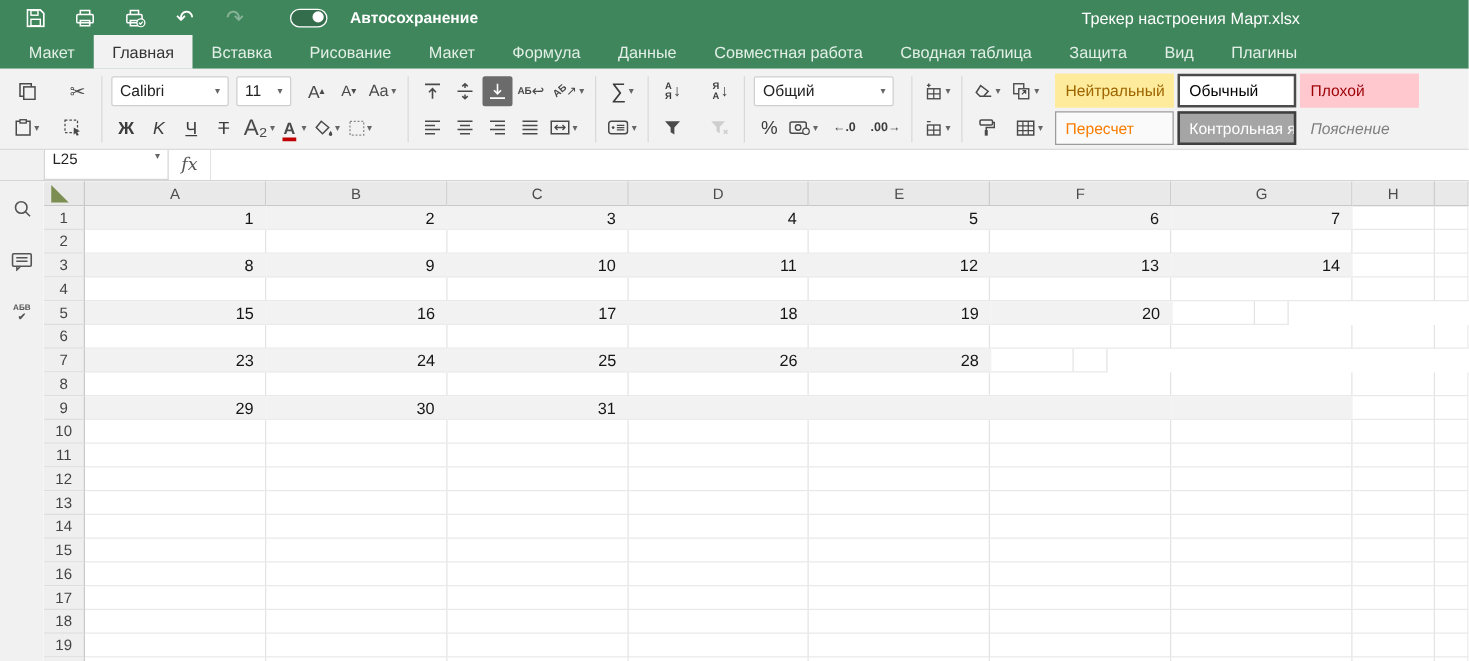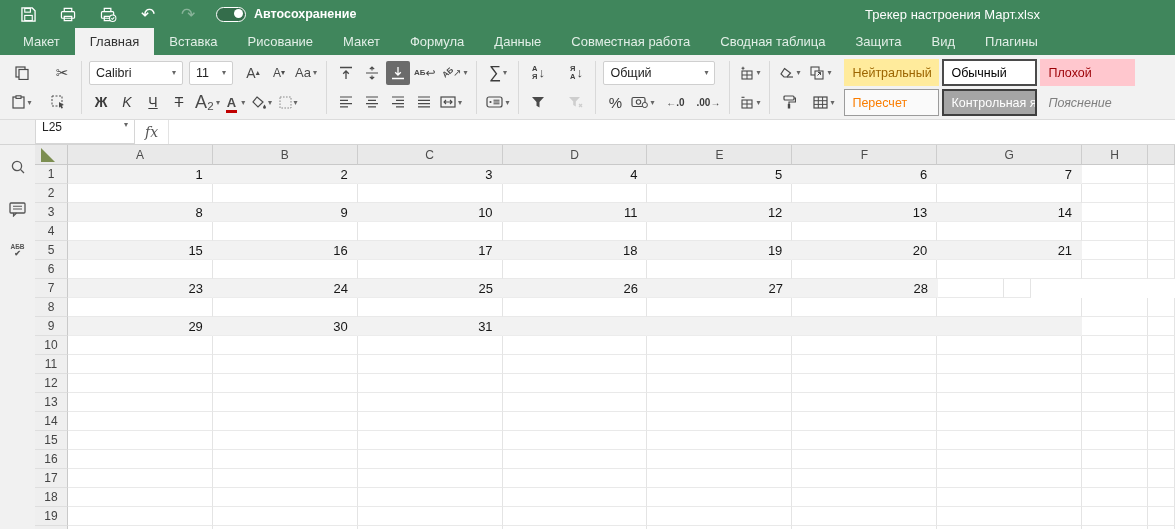--- a/index.html
+++ b/index.html
@@ -6,21 +6,21 @@
   html,body { width:1175px; height:529px; overflow:hidden;
     font-family:"Liberation Sans", sans-serif; background:#fff; }
 
   
   .titlebar { height:28px; background:#40865c; display:flex; align-items:center;
     padding-left:8px; position:relative; color:#fff; }
   .tb-icon { width:40px; display:flex; justify-content:center; align-items:center; cursor:default; }
   .tb-icon svg { display:block; }
   .undo-glyph { font-size:17px; line-height:1; color:#fff; }
   .redo-glyph { font-size:17px; line-height:1; color:rgba(255,255,255,.38); }
-  .autosave { display:flex; align-items:center; gap:8px; margin-left:8px; }
+  .autosave { display:flex; align-items:center; gap:18px; margin-left:24px; }
   .toggle { width:30px; height:15px; border:1.5px solid #fff; border-radius:9px;
     background:rgba(0,0,0,.18); position:relative; }
   .toggle .knob { position:absolute; right:2px; top:1.5px; width:9px; height:9px;
     border-radius:50%; background:#fff; }
   .autosave-label { font-size:12.5px; font-weight:bold; color:#fff; }
   .doc-title { position:absolute; right:135px; top:7px; font-size:13px; color:#fdfdfd; }
 
   
   .tabs { height:27px; background:#40865c; display:flex; align-items:stretch; padding-left:8px; }
   .tab { display:flex; align-items:center; padding:0 15px; font-size:13px;
@@ -533,21 +533,20 @@
         <div class="cell" style="width: 27px;"></div>
       </div>
       <div class="g-row">
         <div class="rowhdr" style="width: 33px;">5</div>
         <div class="cell banded" style="width: 145px;">15</div>
         <div class="cell banded" style="width: 145px;">16</div>
         <div class="cell banded" style="width: 145px;">17</div>
         <div class="cell banded" style="width: 145px;">18</div>
         <div class="cell banded" style="width: 145px;">19</div>
         <div class="cell banded" style="width: 145px;">20</div>
-        <div class="cell banded" style="width: 145px;">21</div>
         <div class="cell" style="width: 66px;"></div>
         <div class="cell" style="width: 27px;"></div>
       </div>
       <div class="g-row">
         <div class="rowhdr" style="width: 33px;">6</div>
         <div class="cell" style="width: 145px;"></div>
         <div class="cell" style="width: 145px;"></div>
         <div class="cell" style="width: 145px;"></div>
         <div class="cell" style="width: 145px;"></div>
         <div class="cell" style="width: 145px;"></div>
@@ -555,21 +554,20 @@
         <div class="cell" style="width: 145px;"></div>
         <div class="cell" style="width: 66px;"></div>
         <div class="cell" style="width: 27px;"></div>
       </div>
       <div class="g-row">
         <div class="rowhdr" style="width: 33px;">7</div>
         <div class="cell banded" style="width: 145px;">23</div>
         <div class="cell banded" style="width: 145px;">24</div>
         <div class="cell banded" style="width: 145px;">25</div>
         <div class="cell banded" style="width: 145px;">26</div>
-        <div class="cell banded" style="width: 145px;">27</div>
         <div class="cell banded" style="width: 145px;">28</div>
         <div class="cell" style="width: 66px;"></div>
         <div class="cell" style="width: 27px;"></div>
       </div>
       <div class="g-row">
         <div class="rowhdr" style="width: 33px;">8</div>
         <div class="cell" style="width: 145px;"></div>
         <div class="cell" style="width: 145px;"></div>
         <div class="cell" style="width: 145px;"></div>
         <div class="cell" style="width: 145px;"></div>

